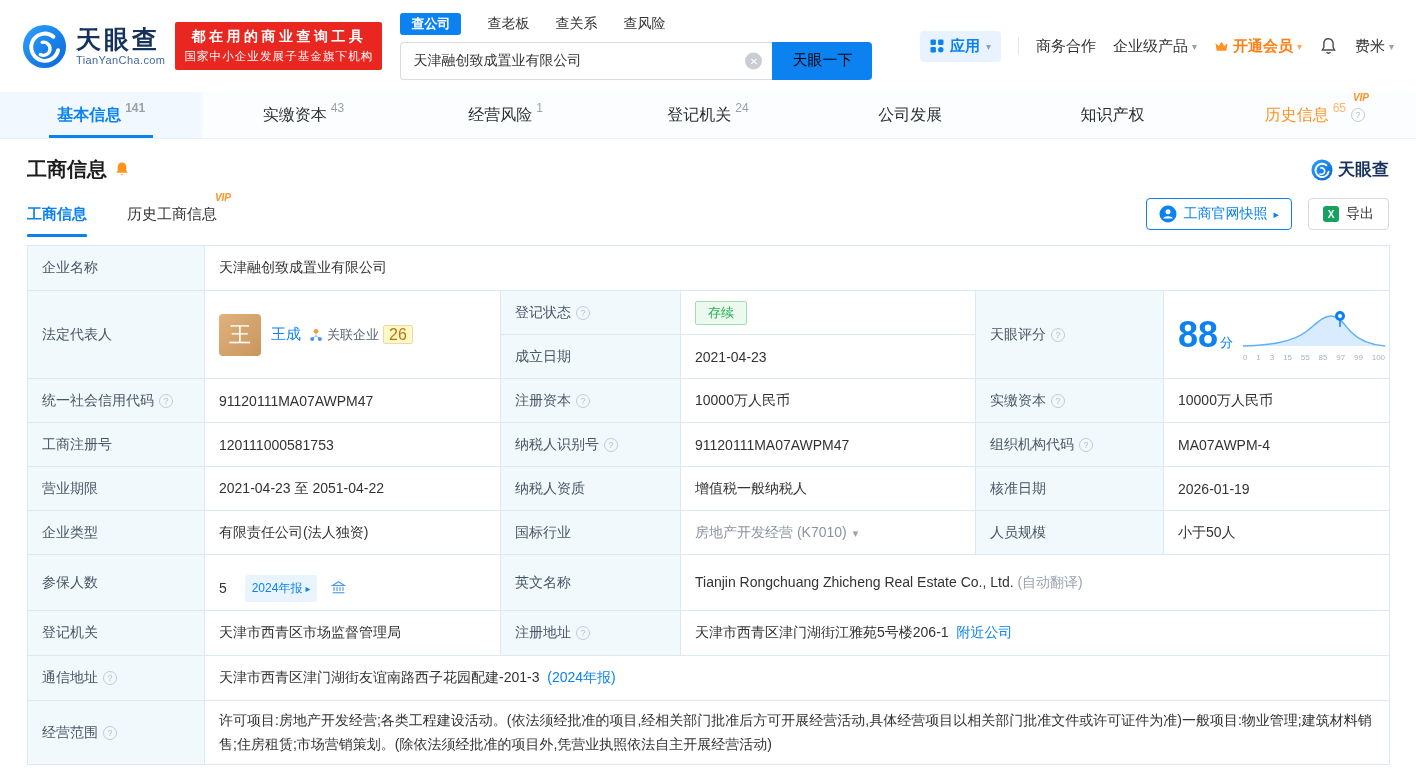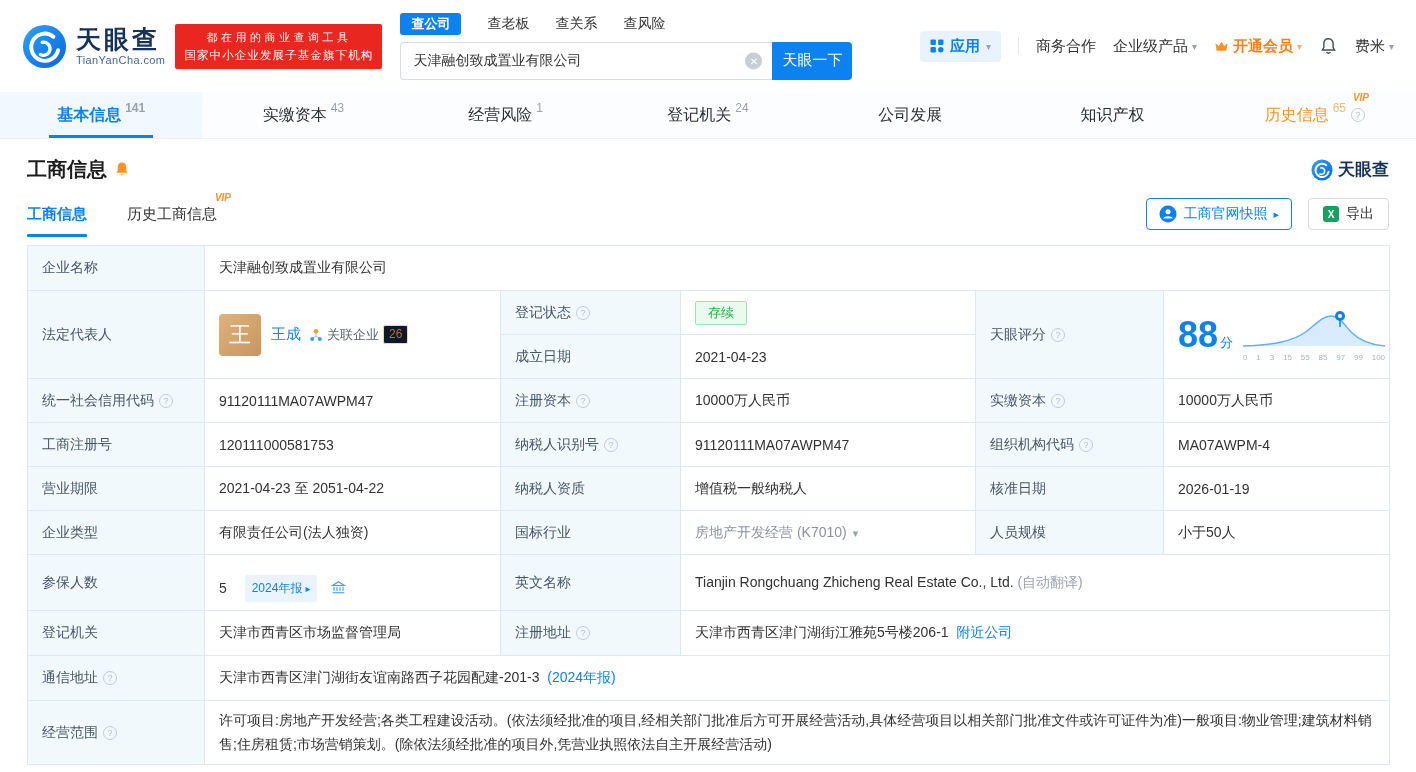--- a/index.html
+++ b/index.html
@@ -4,31 +4,31 @@
 <style>
 *{margin:0;padding:0;box-sizing:border-box}
 html,body{width:1416px;height:772px;overflow:hidden}
 body{font-family:"Liberation Sans","DejaVu Sans",sans-serif;color:#333;background:#fff}
 
 .topbar{height:92px;display:flex;align-items:center;padding:0 22px}
 .logo{display:flex;align-items:center;gap:9px;cursor:pointer}
 .lt{font-size:25px;font-weight:bold;color:#16325c;letter-spacing:3px;line-height:1.05}
 .ls{font-size:11px;color:#41689c;margin-top:2px;letter-spacing:.4px}
 .slogan{margin-left:10px;background:#e9261f;color:#fff;padding:6px 9px;border-radius:2px;text-align:center}
-.sl1{font-size:11px;font-weight:normal;letter-spacing:3.5px;white-space:nowrap}
+.sl1{font-size:14px;font-weight:bold;letter-spacing:3.5px;white-space:nowrap}
 .sl2{font-size:11.5px;letter-spacing:1.1px;margin-top:3px;white-space:nowrap}
 .search-area{margin-left:18px}
 .search-tabs{display:flex;align-items:center;gap:26px;margin-bottom:7px;height:22px}
 .stab{font-size:14px;color:#333;cursor:pointer;white-space:nowrap}
 .stab.active{background:#0b82f0;color:#fff;padding:2px 11px;border-radius:3px;font-weight:bold;font-size:13px}
 .search-row{display:flex}
 .search-box{position:relative}
 .search-input{width:372px;height:38px;border:1px solid #d6dbe1;border-right:none;border-radius:4px 0 0 4px;padding:0 34px 0 12px;font-size:14px;color:#333;outline:none;font-family:inherit}
 .clear-icon{position:absolute;right:10px;top:50%;transform:translateY(-50%);width:17px;height:17px;border-radius:50%;background:#c9ced4;color:#fff;font-size:10px;display:flex;align-items:center;justify-content:center;cursor:pointer}
-.search-btn{width:80px;height:38px;background:#0b82f0;color:#ffffff;border:none;border-radius:0 4px 4px 0;font-size:15px;cursor:pointer;font-family:inherit;white-space:nowrap}
+.search-btn{width:100px;height:38px;background:#0b82f0;color:#000000;border:none;border-radius:0 4px 4px 0;font-size:15px;cursor:pointer;font-family:inherit;white-space:nowrap}
 .topmenu{margin-left:auto;display:flex;align-items:center;gap:17px;font-size:15px}
 .apps-btn{display:flex;align-items:center;gap:6px;background:#e9f3ff;color:#0b82f0;padding:6px 10px;border-radius:4px;cursor:pointer;font-weight:bold;white-space:nowrap}
 .vdiv{width:1px;height:18px;background:#e3e6ea}
 .menu-item{display:flex;align-items:center;gap:4px;cursor:pointer;color:#333;white-space:nowrap}
 .caret{font-size:10px;color:#98a1ab}
 .vip-item{color:#ff7e14;font-weight:bold}
 .caret.o{color:#ffab62}
 .bell-wrap{cursor:pointer;display:flex}
 
 .navtabs{height:47px;display:flex;border-bottom:1px solid #eceff3;background:#fcfdfe}
@@ -61,21 +61,21 @@
 .info-table{width:1362px;border-collapse:collapse;table-layout:fixed;margin-top:8px}
 .info-table td{border:1px solid #dbe9f5;font-size:14px;padding:8px 14px;color:#333;vertical-align:middle;word-break:break-word}
 td.lb{background:#f2f9fd;color:#475666}
 td.lb .lbin{display:inline-flex;align-items:center}
 .legal-wrap{display:flex;align-items:center;gap:10px}
 .avatar{width:42px;height:42px;border-radius:4px;background:linear-gradient(135deg,#e0b27d,#c9955d);color:#fff;font-size:22px;display:flex;align-items:center;justify-content:center;flex:none;cursor:pointer}
 .legal-info{display:flex;align-items:center;gap:8px}
 .legal-name{color:#0b82f0;font-size:15px;cursor:pointer;text-decoration:none}
 .rel-badge{display:inline-flex;align-items:center;gap:4px;cursor:pointer}
 .rel-lb{color:#5a6472;font-size:13px}
-.rel-cnt{color:#b8741a;background:#0f172a;border:1px solid #eed7b0;border-radius:2px;padding:0 5px;font-size:12px;line-height:17px}
+.rel-cnt{color:#b8741a;background:#fef9c3;border:1px solid #eed7b0;border-radius:2px;padding:0 5px;font-size:16px;line-height:17px}
 .status-badge{display:inline-block;padding:2px 12px;font-size:13px;color:#23b14d;background:#ebf9ef;border:1px solid #9fdfb2;border-radius:2px}
 .score-cell{padding:4px 10px 4px 14px}
 .score-wrap{display:flex;align-items:center;gap:8px}
 .score-num{color:#0b82f0;white-space:nowrap;cursor:pointer}
 .sn{font-size:36px;font-weight:600}
 .su{font-size:13px;margin-left:2px}
 .score-chart{width:146px}
 .axis{display:flex;justify-content:space-between;font-size:8px;color:#9fb4c9;margin-top:0;padding:0 2px}
 .report-badge{display:inline-flex;align-items:center;gap:3px;background:#e9f4ff;color:#0b82f0;font-size:12px;padding:5px 7px;border-radius:2px;margin:12px 10px 0 14px;cursor:pointer;vertical-align:1px}
 .rarrow{font-size:10px}

